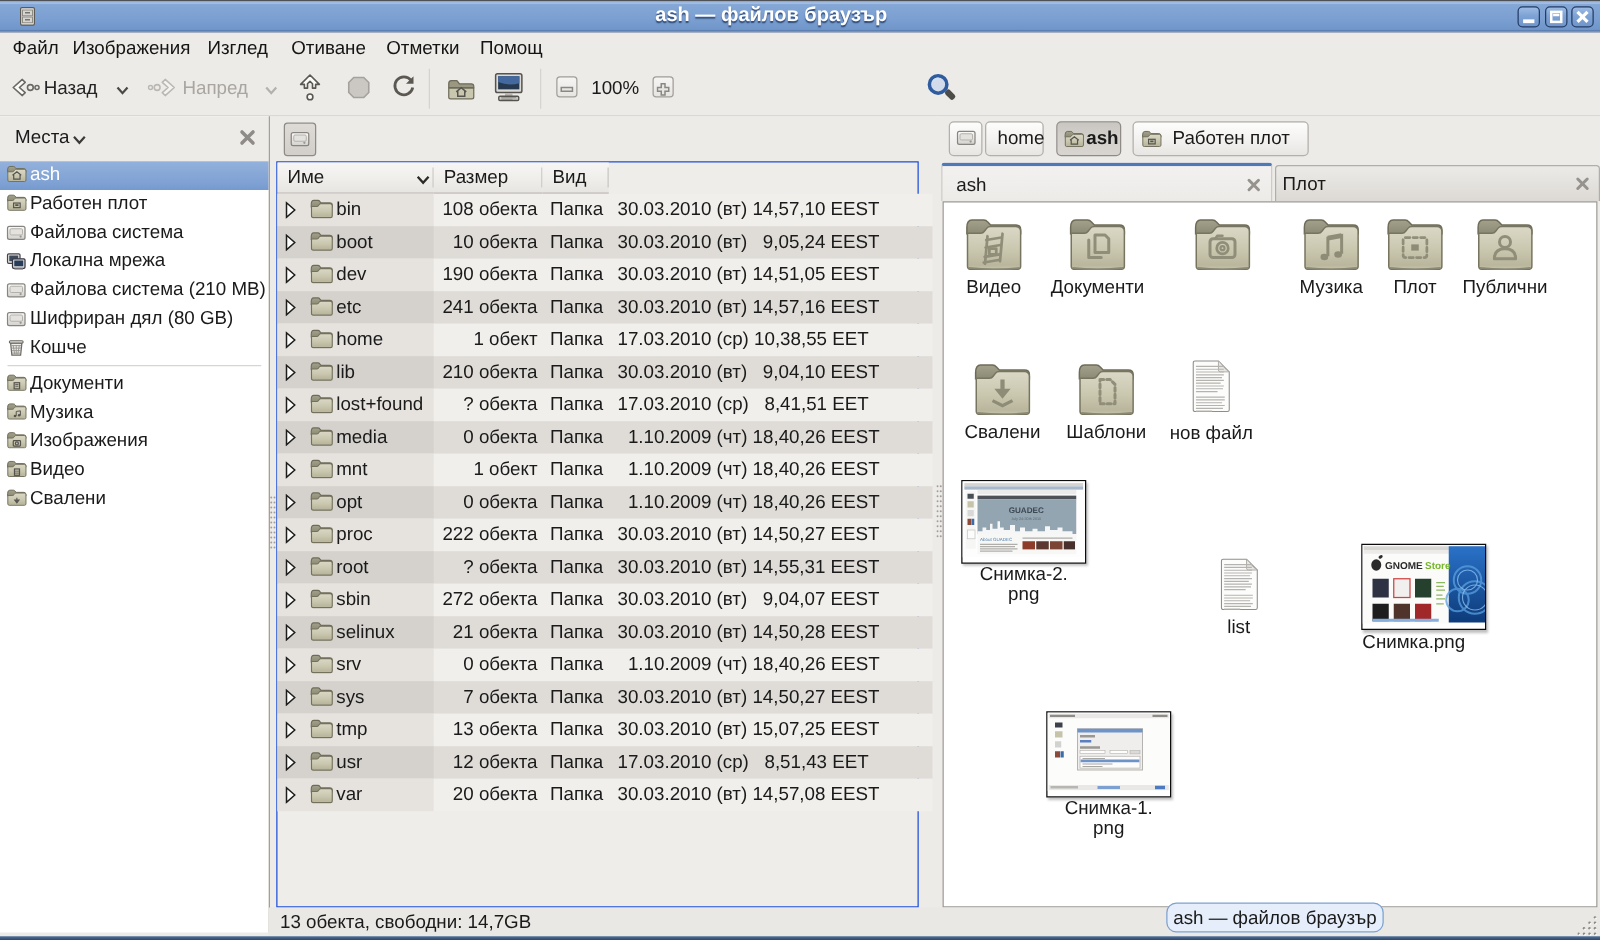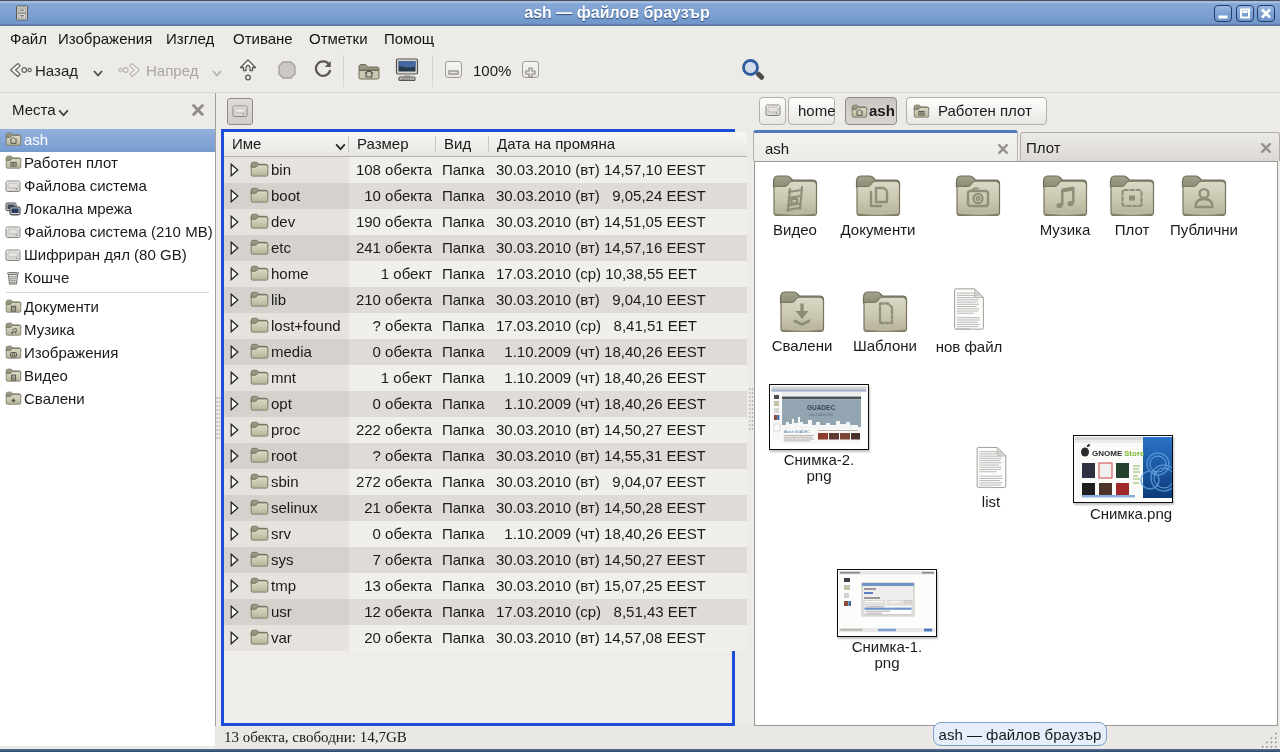--- a/index.html
+++ b/index.html
@@ -36,21 +36,21 @@
 .srow{left:0;width:215px;height:23px;}
 .srow .ic{position:absolute;left:5px;top:3px;}
 .srow .tx{position:absolute;left:24px;top:2px;}
 .sel{background:linear-gradient(#93b1dc,#7c9fd2 85%,#7499cd);color:#fff;}
 #sbsep{left:6px;width:203px;height:1px;background:#d8d5d1;}
 #ldiv{left:215px;top:93px;width:6px;height:653px;background:#edebe8;border-left:1px solid #a3a09b;}
 
 #midtop{left:222px;top:93px;width:525px;height:36px;background:#edebe8;}
 #midbtn{left:227px;top:98px;width:26px;height:27px;border:1px solid #8e8b86;border-radius:3px;
  background:linear-gradient(#dedbd7,#d2cfca);}
-#listpanel{left:221px;top:129px;width:514px;height:597px;border:3px solid #1d4ed8;background:#efedea;}
+#listpanel{left:221px;top:129px;width:514px;height:597px;border:1px solid #1d4ed8;background:#efedea;}
 .hcell{top:0;height:25px;background:linear-gradient(#f7f6f5,#eeedea 60%,#e7e5e2);
  border-bottom:1px solid #b5b2ad;}
 .hcell span{position:absolute;left:8px;top:3px;}
 .hcell .vsep{position:absolute;right:0;top:4px;width:1px;height:16px;background:#c9c6c1;}
 .lrow{left:0;width:524px;height:26px;}
 .lrow .c1{position:absolute;left:0;top:0;width:125px;height:26px;}
 .r0 {background:#f0efec;text-decoration:underline;}
 .r0 .c1{background:#e6e3df;}
 .r1 {background:#dfdcd8;}
 .r1 .c1{background:#d5d2cd;}
@@ -71,21 +71,21 @@
  border-left:1px solid #b5b2ae;border-right:1px solid #b5b2ae;border-top:3px solid #4d7ab7;
  border-radius:3px 3px 0 0;}
 .tab2{left:1020px;top:132px;width:260px;height:29px;background:linear-gradient(#eceae7,#dcd9d5);
  border:1px solid #b1aea9;border-bottom:none;border-radius:3px 3px 0 0;}
 .tabx{position:absolute;top:7px;}
 #iconview{left:754px;top:161px;width:524px;height:565px;background:#fff;border:1px solid #9b9894;}
 .ilabel{text-align:center;line-height:16px;color:#1a1a1a;}
 .thumb{border:1px solid #0c0c0c;background:#fff;box-shadow:1px 2px 2px rgba(0,0,0,.25);}
 
 #statusbar{left:215px;top:726px;width:1065px;height:23px;background:#eae8e5;}
-#stext{left:9px;top:3px;font-family:Liberation Serif, serif;}
+#stext{left:9px;top:3px;}
 #winbottom{left:0;top:749px;width:1280px;height:3px;background:linear-gradient(#52719b,#2e4768);}
 #tooltip{left:933px;top:722px;width:174px;height:24px;background:#e5eefa;border:1px solid #7da1ce;
  border-radius:8px;}
 #tooltip div{margin-top:3px;text-align:center;}
 </style></head><body>
 <svg width="0" height="0" style="position:absolute">
 <defs>
 <linearGradient id="gfold" x1="0" y1="0" x2="0" y2="1">
  <stop offset="0" stop-color="#dbd9c7"></stop>
         <stop offset=".55" stop-color="#c9c7ae"></stop>
@@ -367,24 +367,20 @@
       <div class="vsep"></div>
     </div>
     <div class="abs hcell" style="left:125px;width:87px">
       <span class="nw">Размер</span>
       <div class="vsep"></div>
     </div>
     <div class="abs hcell" style="left:212px;width:53px">
       <span class="nw">Вид</span>
       <div class="vsep"></div>
     </div>
-    <div class="abs hcell" style="left:265px;width:259px">
-      <span class="nw">Дата на промяна</span>
-      <div class="vsep"></div>
-    </div>
     <div class="abs" style="left:110px;top:7px"><svg width="13" height="13" viewBox="0 0 12 12">
         <path d="M2 4 L6 8.5 L10 4" fill="none" stroke="#2a2a28" stroke-width="1.7"></path>
       </svg></div>
     <div class="abs lrow r0" style="top:25px">
       <div class="c1"></div>
       <span class="ex"><svg width="9" height="14" viewBox="0 0 9 14">
           <path d="M1.2 1.2 L7.8 7 L1.2 12.8 Z" fill="#fdfdfc" stroke="#1e1e1c" stroke-width="1.2"></path>
         </svg></span>
       <span class="fo"><svg width="19" height="16" viewBox="0 0 19 16">
           <use href="#folderS"></use>
@@ -822,21 +818,21 @@
         <path d="M16 65.60000000000001 H76" stroke="#b5b3b0" stroke-width="2.6"></path>
         <path d="M16 71.80000000000001 H64" stroke="#b5b3b0" stroke-width="2.6"></path>
         <path d="M16 84.20000000000002 H80" stroke="#b5b3b0" stroke-width="2.6"></path>
         <path d="M16 90.40000000000002 H80" stroke="#b5b3b0" stroke-width="2.6"></path>
         <path d="M16 96.60000000000002 H74" stroke="#b5b3b0" stroke-width="2.6"></path>
         <path d="M16 102.80000000000003 H80" stroke="#b5b3b0" stroke-width="2.6"></path>
         <path d="M16 109.00000000000003 H76" stroke="#b5b3b0" stroke-width="2.6"></path>
         <path d="M16 115.20000000000003 H52" stroke="#b5b3b0" stroke-width="2.6"></path>
       </svg></div>
     <div class="abs ilabel" style="left:136px;top:332px;width:200px">list</div>
-    <div class="abs" style="left:318px;top:273px">
+    <div class="abs" style="left:334px;top:273px">
       <div class="thumb"><svg width="98" height="63" viewBox="0 0 98 63">
           <rect x="0" y="0" width="98" height="63" fill="#fbfbfa"></rect>
           <rect x="1" y="1" width="96" height="3" fill="#d9d7d4"></rect>
           <rect x="1" y="4" width="96" height="3" fill="#ecebe9"></rect>
           <rect x="69" y="1" width="29" height="61" fill="url(#gblue)"></rect>
           <g fill="none" stroke="#5aa0e0" stroke-width="1.6" opacity=".75">
             <circle cx="84" cy="28" r="11"></circle>
             <circle cx="90" cy="42" r="13"></circle>
             <circle cx="76" cy="44" r="9"></circle>
           </g>

